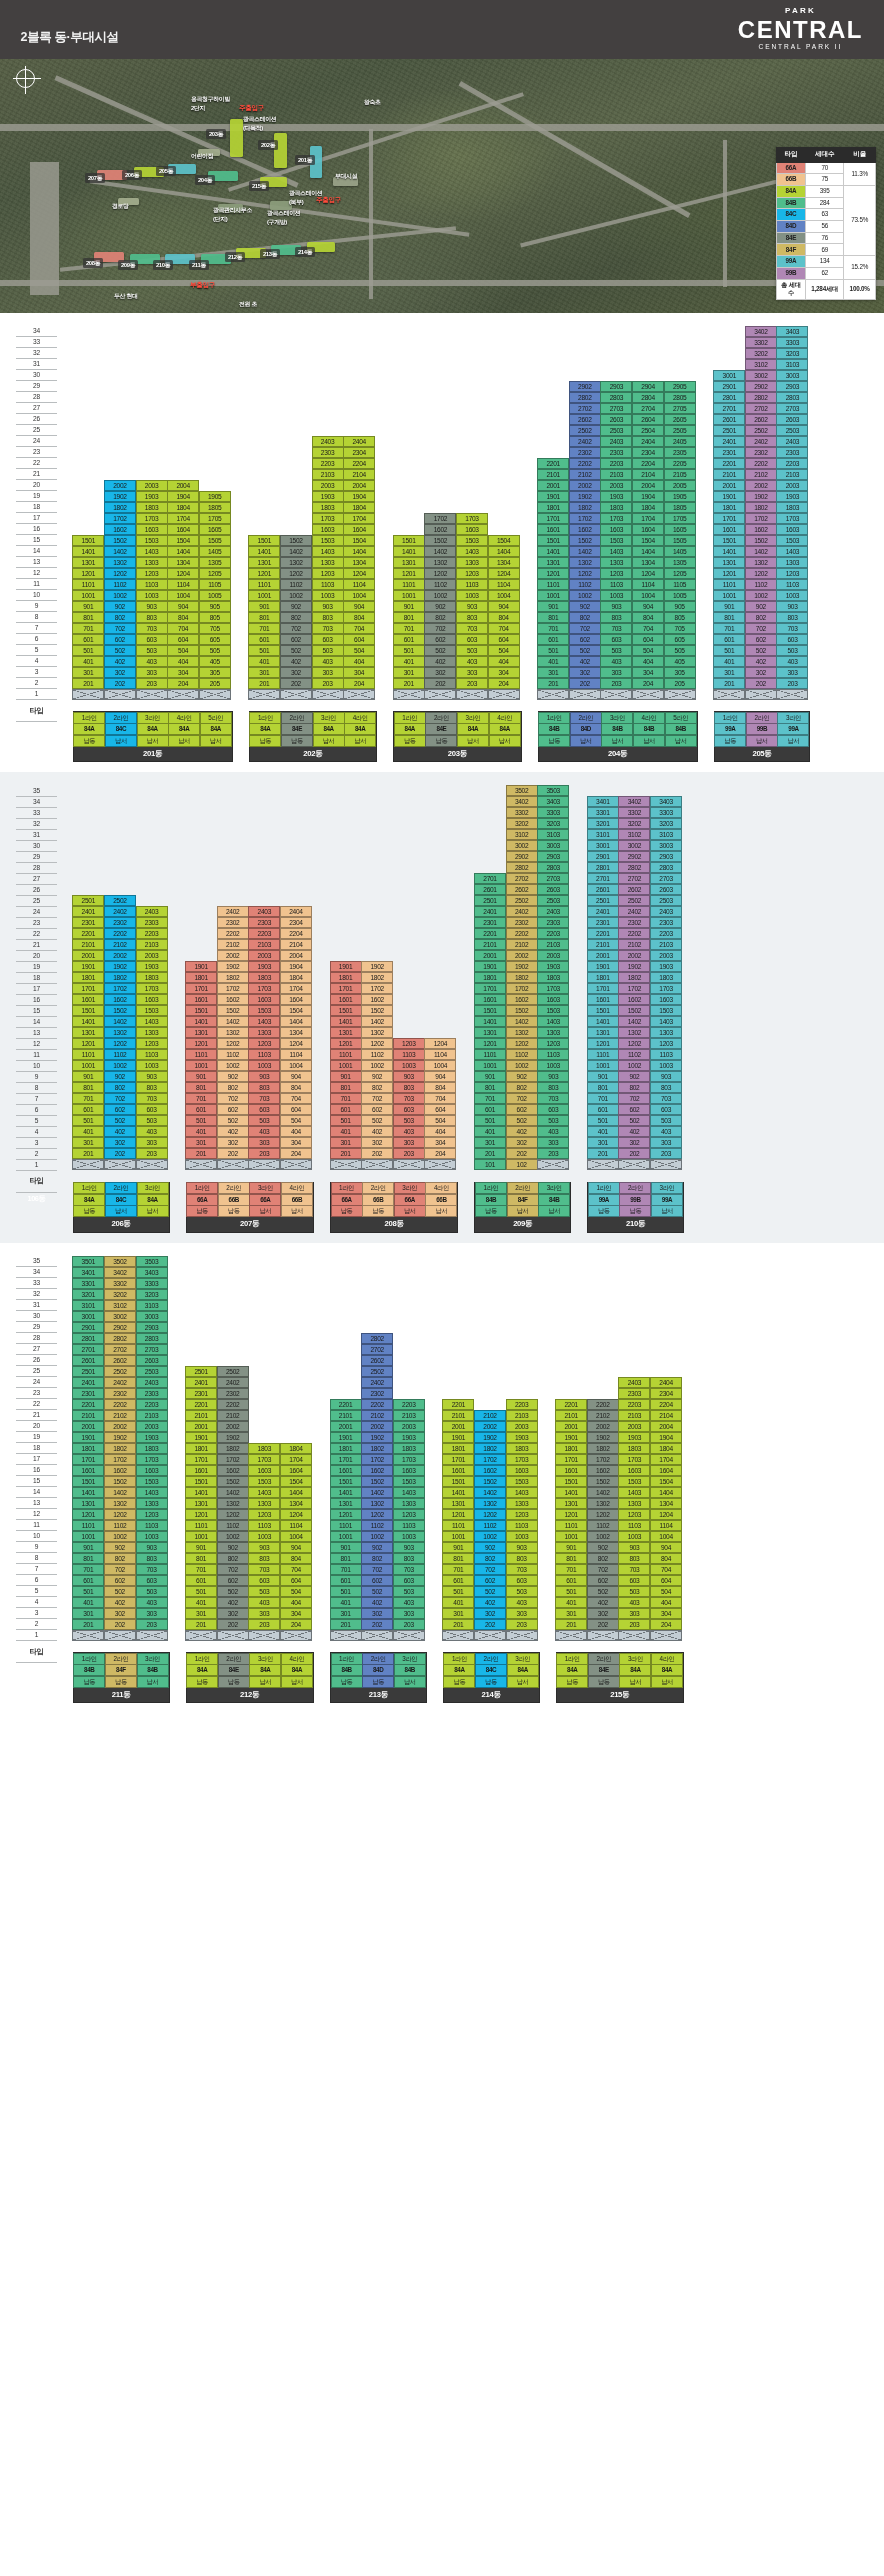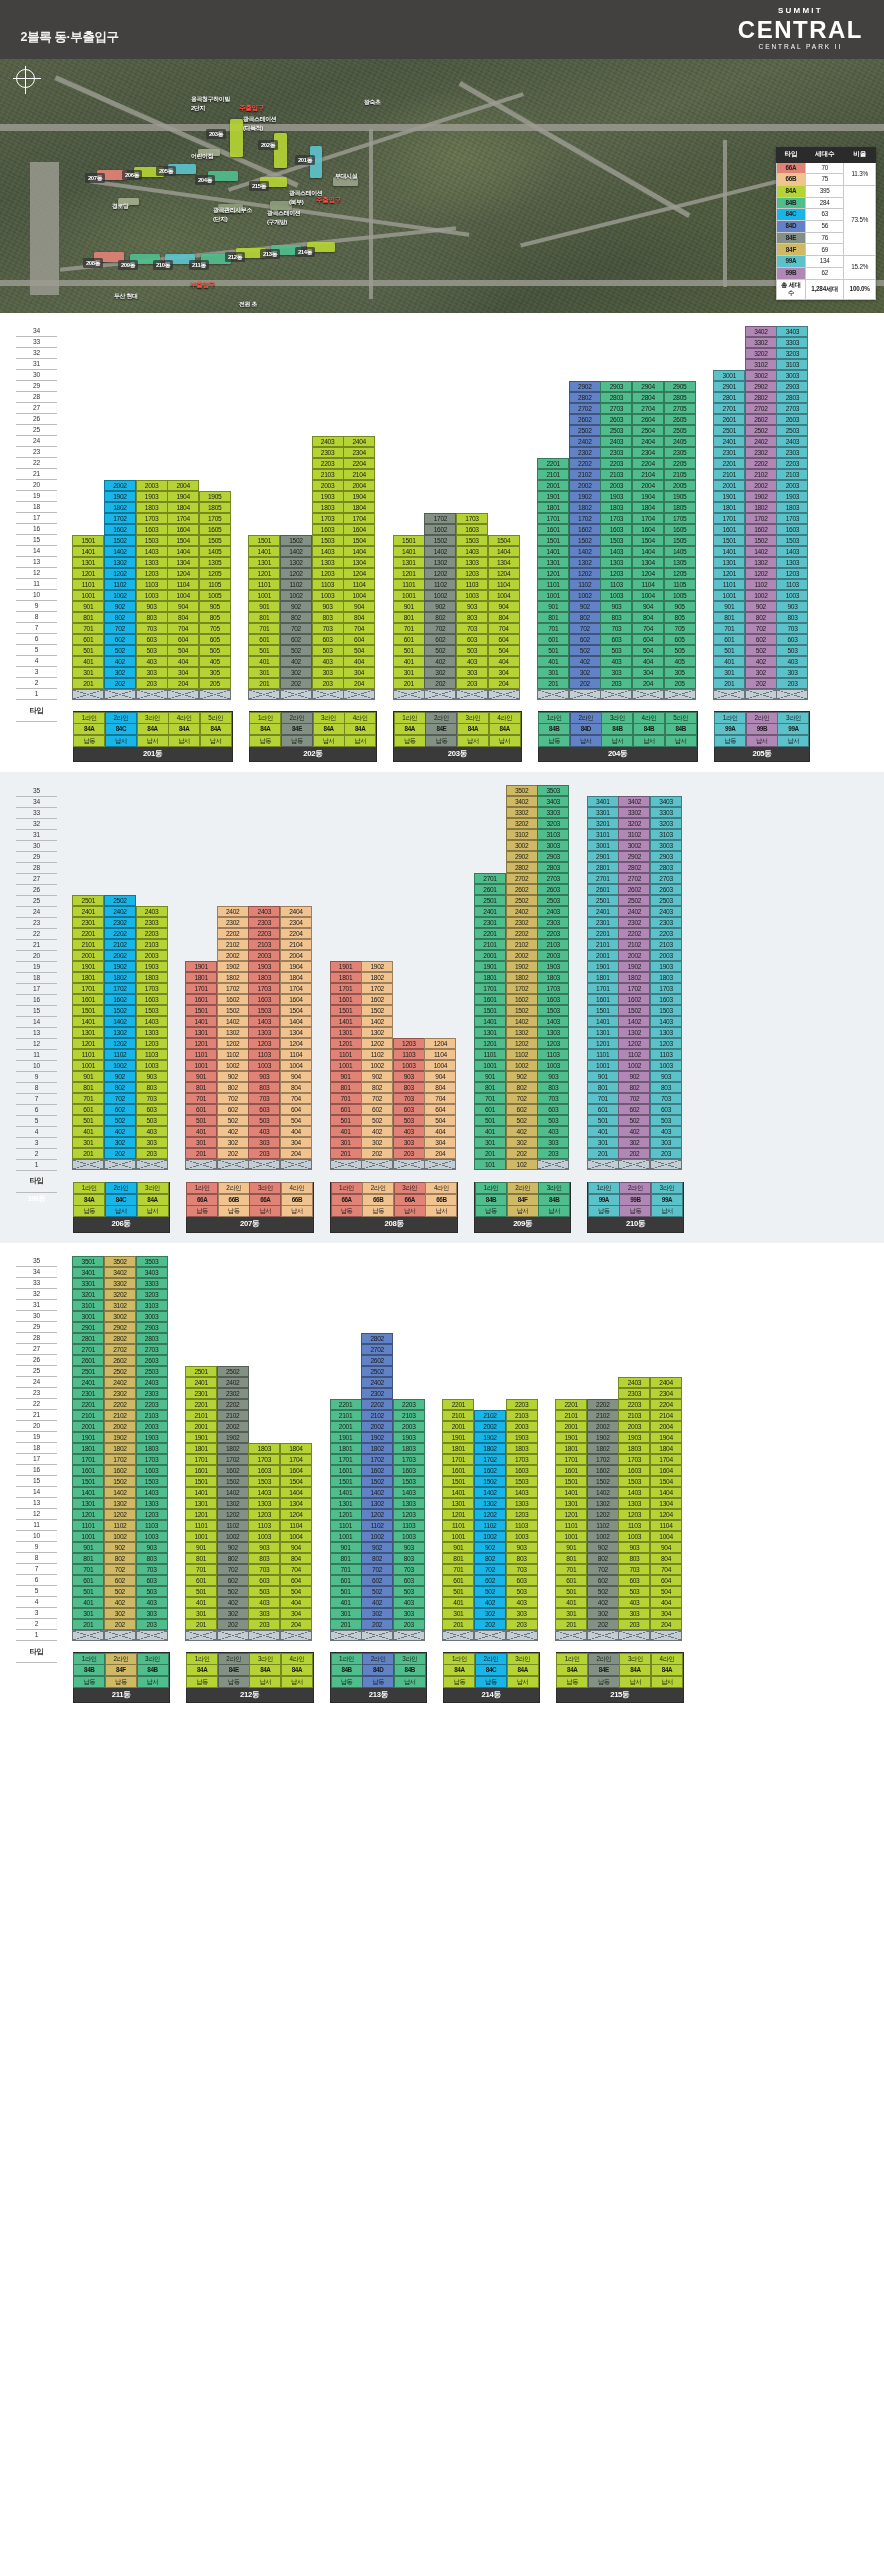--- a/index.html
+++ b/index.html
@@ -204,23 +204,23 @@
     font-size:7.7px; font-weight:bold;
     text-align:center; padding:2.2px 0;
     letter-spacing:-0.3px;
   }
   .spacer { width:16px; }
 </style>
 </head>
 <body>
 
 <div class="header">
-  <div class="header-title">2블록 동·부출입구</div>
+  <div class="header-title">2블록 동·부대시설</div>
   <div class="brand">
-    <div class="brand-top">SUMMIT</div>
+    <div class="brand-top">PARK</div>
     <div class="brand-mid">CENTRAL</div>
     <div class="brand-bot">CENTRAL PARK II</div>
   </div>
 </div>
 
 <div class="map">
   <div class="map-bg"></div>
   <div class="map-tex"></div>
   <div class="compass"></div>
   <div id="map-roads">

